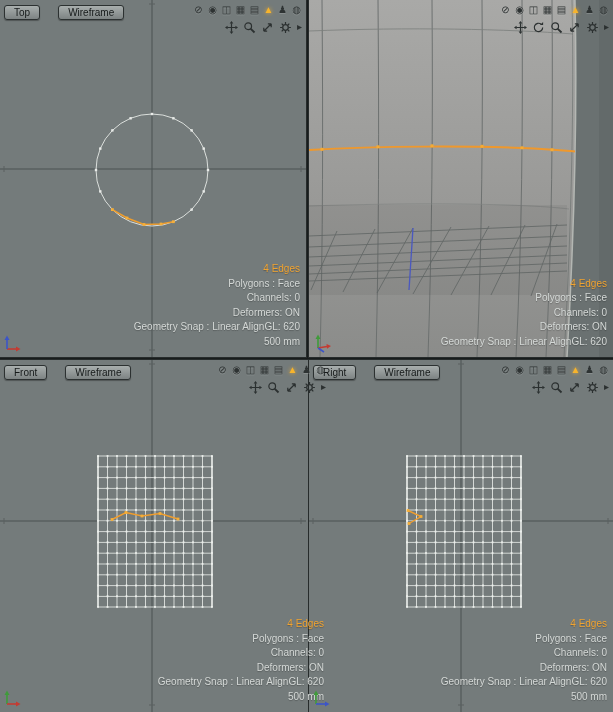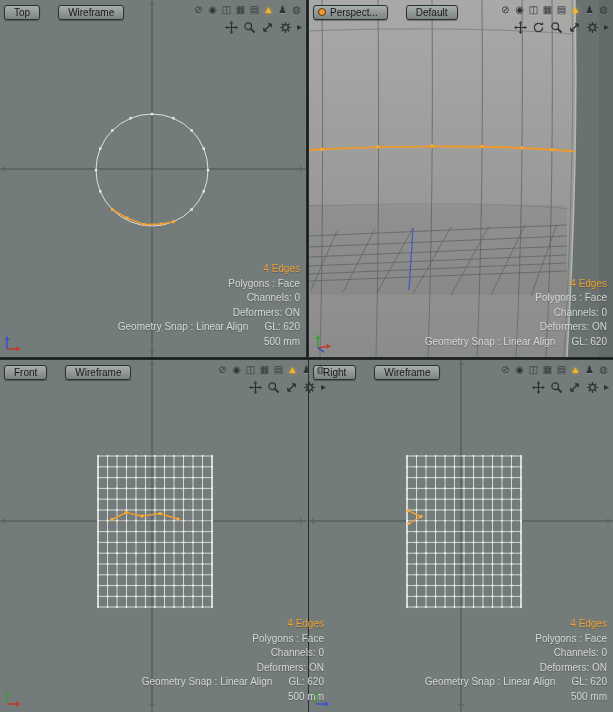--- a/index.html
+++ b/index.html
@@ -22,21 +22,21 @@
         color:#2e3333;cursor:pointer;text-shadow:0 1px 0 rgba(255,255,255,.15);}
   .icons span.active{color:#f7b42c;text-shadow:0 0 4px rgba(247,180,44,.9);}
   .nav{position:absolute;top:20px;right:4px;display:flex;gap:4px;align-items:center;z-index:4;}
   .nicon{width:14px;height:14px;display:flex;align-items:center;justify-content:center;cursor:pointer;}
   .nicon svg{display:block;}
   .arrowg{font-size:10px;color:#2b3030;cursor:pointer;line-height:14px;}
   
   .info{position:absolute;right:6px;bottom:8px;text-align:right;font-size:10px;
         color:#d4d8d6;line-height:14.5px;z-index:3;text-shadow:0 1px 1px rgba(0,0,0,.25);}
   .info .sel{color:#f1a32f;}
-  .gl{margin-left:16px;}
+  .gl{}
   .axis{position:absolute;left:4px;bottom:4px;z-index:3;}
 </style>
 </head>
 <body>
 
 <div class="stage">
 
 <section class="vp" style="left:0;top:0;width:306px;height:357px;">
   <svg class="scene" width="306" height="357" viewBox="0 0 306 357">
     <g stroke="#4b5252" stroke-width="1">
@@ -156,29 +156,20 @@
     <path d="M0 150C70 146 160 145.5 225 148.5C245 149.6 258 150.8 266 151.5" stroke="#ef982c" stroke-width="2" fill="none"></path>
     <g fill="#f4ab36">
       <rect x="11.5" y="147.8" width="3" height="3"></rect>
           <rect x="67.5" y="145.3" width="3" height="3"></rect>
       <rect x="121.5" y="144.3" width="3" height="3"></rect>
           <rect x="171.5" y="144.8" width="3" height="3"></rect>
       <rect x="211.5" y="146.3" width="3" height="3"></rect>
           <rect x="241.5" y="148.3" width="3" height="3"></rect>
     </g>
   </svg>
-  <div class="hdr">
-    <button class="vbtn">
-          <span class="adot"></span>
-          <span>Perspect...</span>
-        </button>
-    <button class="vbtn">
-          <span>Default</span>
-        </button>
-  </div>
   <div class="icons">
     <span>⊘</span>
     <span>◉</span>
     <span>◫</span>
     <span>▦</span>
     <span>▤</span>
     <span class="active">▲</span>
     <span>♟</span>
     <span>◍</span>
   </div>

